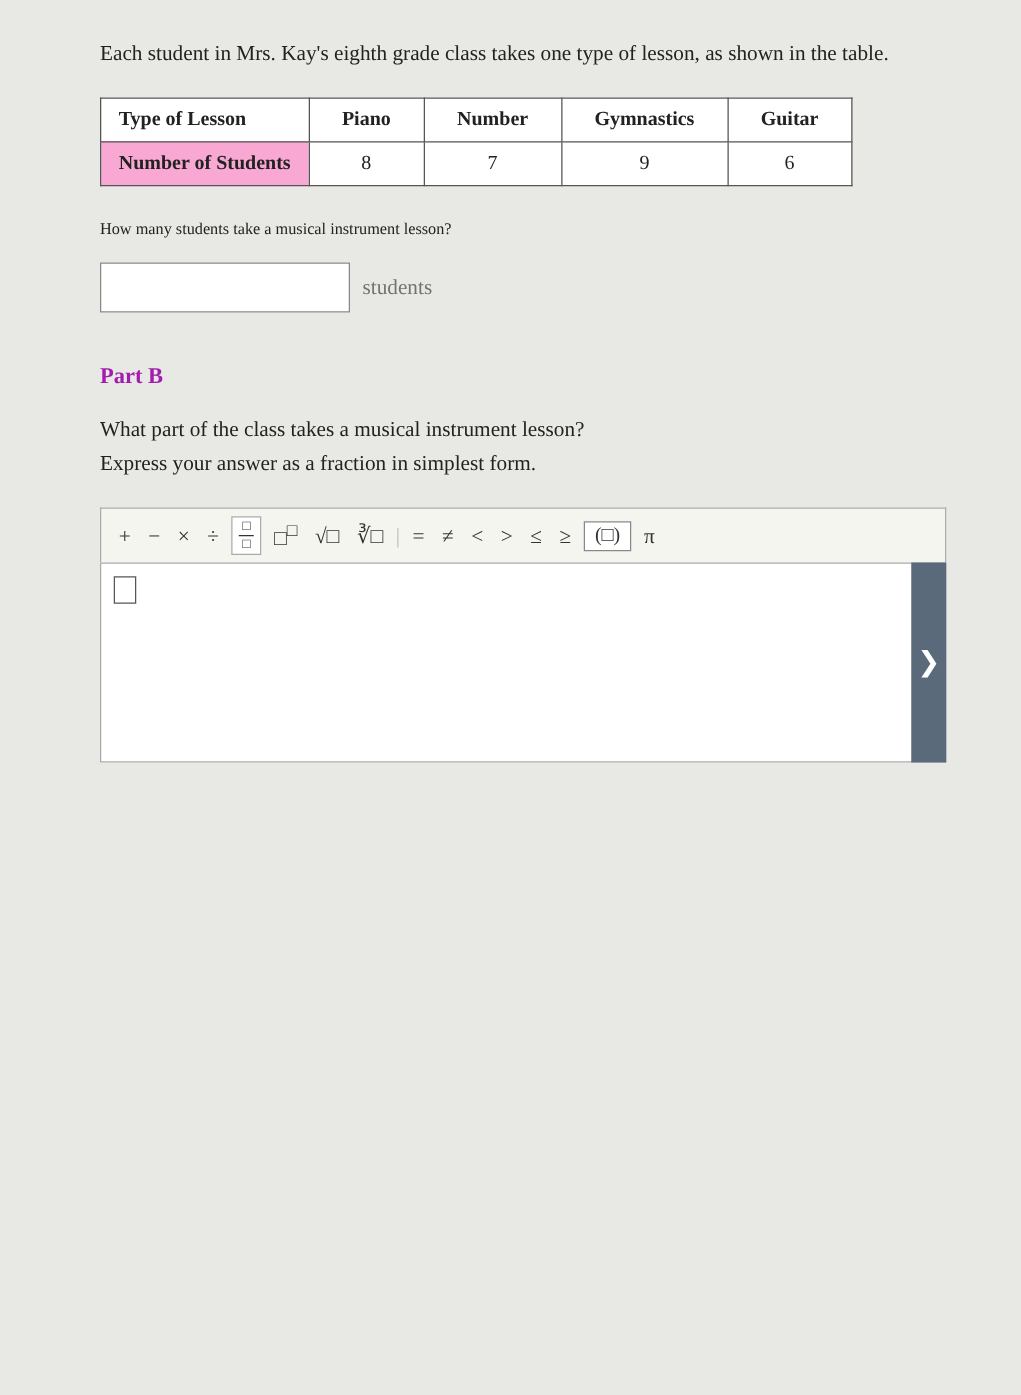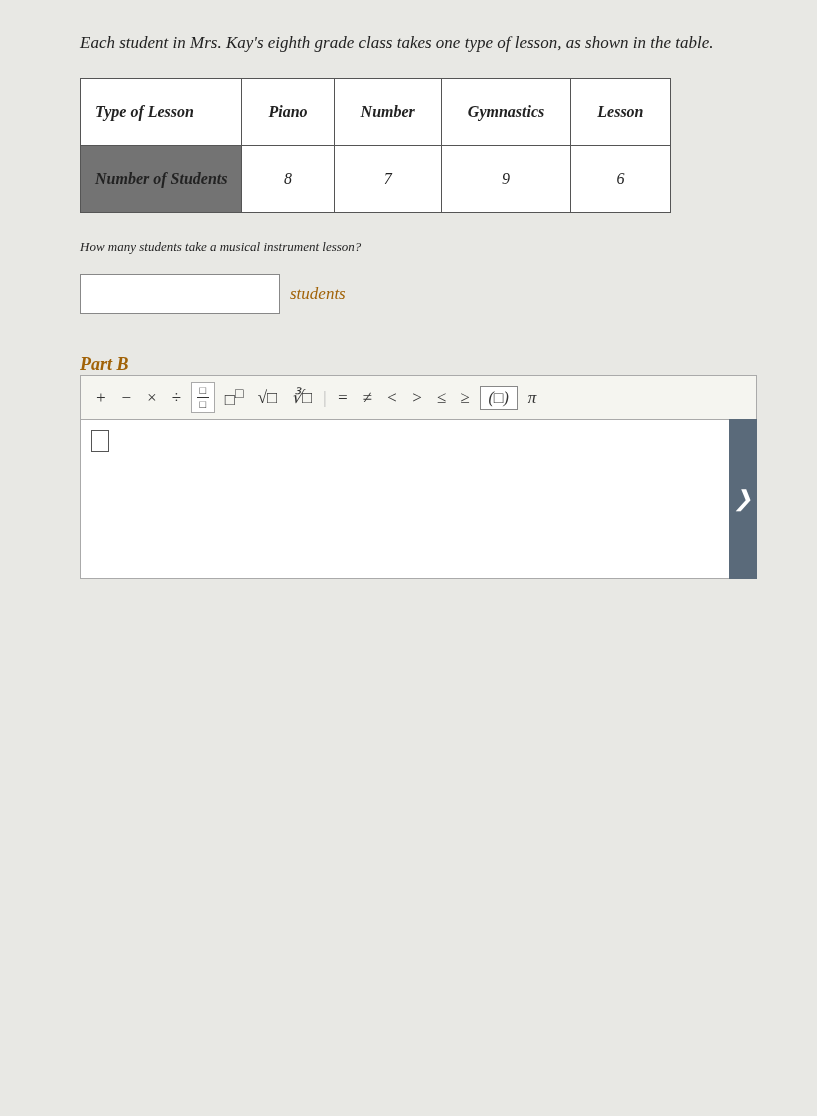--- a/index.html
+++ b/index.html
@@ -1,15 +1,15 @@
 <!DOCTYPE html>
 <html><head>
   <meta charset="utf-8">
   <style>
-    * { box-sizing: border-box; margin: 0; padding: 0; font-style: italic; }
+    * { box-sizing: border-box; margin: 0; padding: 0; }
     body {
       background: #d8d8d4;
       font-family: 'Georgia', serif;
       width: 817px;
       min-height: 1116px;
       display: flex;
       justify-content: center;
     }
     .page {
       background: #e8e8e4;
@@ -33,31 +33,31 @@
     .lesson-table th, .lesson-table td {
       border: 1.5px solid #555;
       padding: 8px 26px;
       text-align: center;
       color: #222;
     }
     .lesson-table th:first-child,
     .lesson-table td:first-child {
       text-align: left;
       font-weight: bold;
-      padding: 24px 14px;
+      padding: 8px 14px;
     }
     .lesson-table thead th {
       font-weight: bold;
       background: #fff;
     }
     .lesson-table tbody td {
       background: #fff;
     }
     .lesson-table tbody td:first-child {
-      background: #737373;
+      background: #f9a8d4;
     }
 
     .question-text {
       font-size: 13px;
       color: #222;
       margin-bottom: 18px;
       line-height: 1.5;
     }
     .answer-row {
       display: flex;
@@ -66,28 +66,28 @@
       margin-bottom: 40px;
     }
     .answer-input-box {
       width: 200px;
       height: 40px;
       background: #fff;
       border: 1.5px solid #888;
     }
     .students-label {
       font-size: 17px;
-      color: #a16207;
+      color: #737373;
     }
 
     .part-b-label {
       font-size: 18px;
       font-weight: bold;
-      color: #a16207;
-      margin-bottom: 0;
+      color: #a21caf;
+      margin-bottom: 19px;
     }
     .part-b-text {
       font-size: 17px;
       color: #222;
       line-height: 1.6;
       margin-bottom: 22px;
     }
 
     
     .math-toolbar {
@@ -191,21 +191,21 @@
 
   <p class="intro-text">Each student in Mrs. Kay's eighth grade class takes one type of lesson, as shown in the table.</p>
 
   <table class="lesson-table">
     <thead>
       <tr>
         <th>Type of Lesson</th>
         <th>Piano</th>
         <th>Number</th>
         <th>Gymnastics</th>
-        <th>Lesson</th>
+        <th>Guitar</th>
       </tr>
     </thead>
     <tbody>
       <tr>
         <td>Number of Students</td>
         <td>8</td>
         <td>7</td>
         <td>9</td>
         <td>6</td>
       </tr>
@@ -213,20 +213,24 @@
   </table>
 
   <p class="question-text">How many students take a musical instrument lesson?</p>
 
   <div class="answer-row">
     <div class="answer-input-box"></div>
     <span class="students-label">students</span>
   </div>
 
   <p class="part-b-label">Part B</p>
+  <p class="part-b-text">
+    <span>What part of the class takes a musical instrument lesson?</span><br>
+    <span>Express your answer as a fraction in simplest form.</span>
+  </p>
 
   <div class="math-toolbar">
     <button class="toolbar-btn">+</button>
     <button class="toolbar-btn">−</button>
     <button class="toolbar-btn">×</button>
     <button class="toolbar-btn">÷</button>
 
     <button class="toolbar-btn fraction-btn">
       <span class="fraction-top">□</span>
       <span class="fraction-bottom">□</span>

